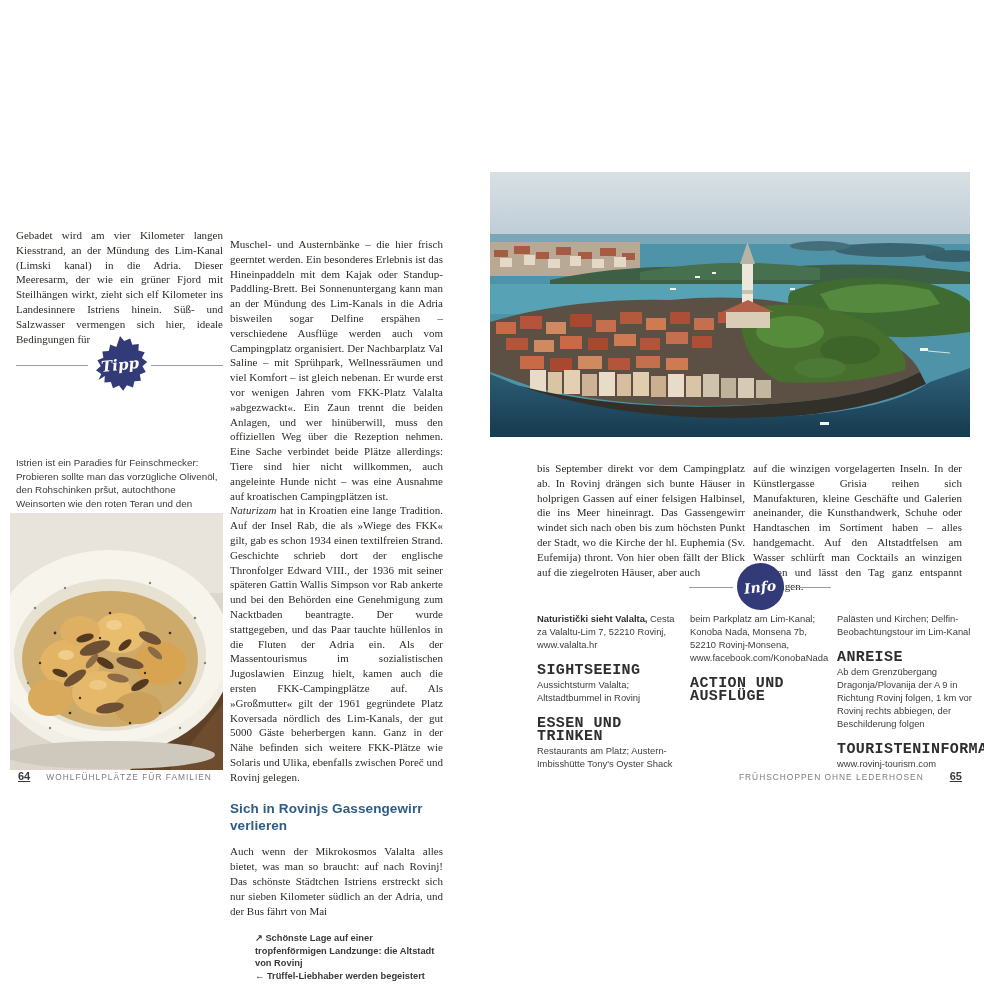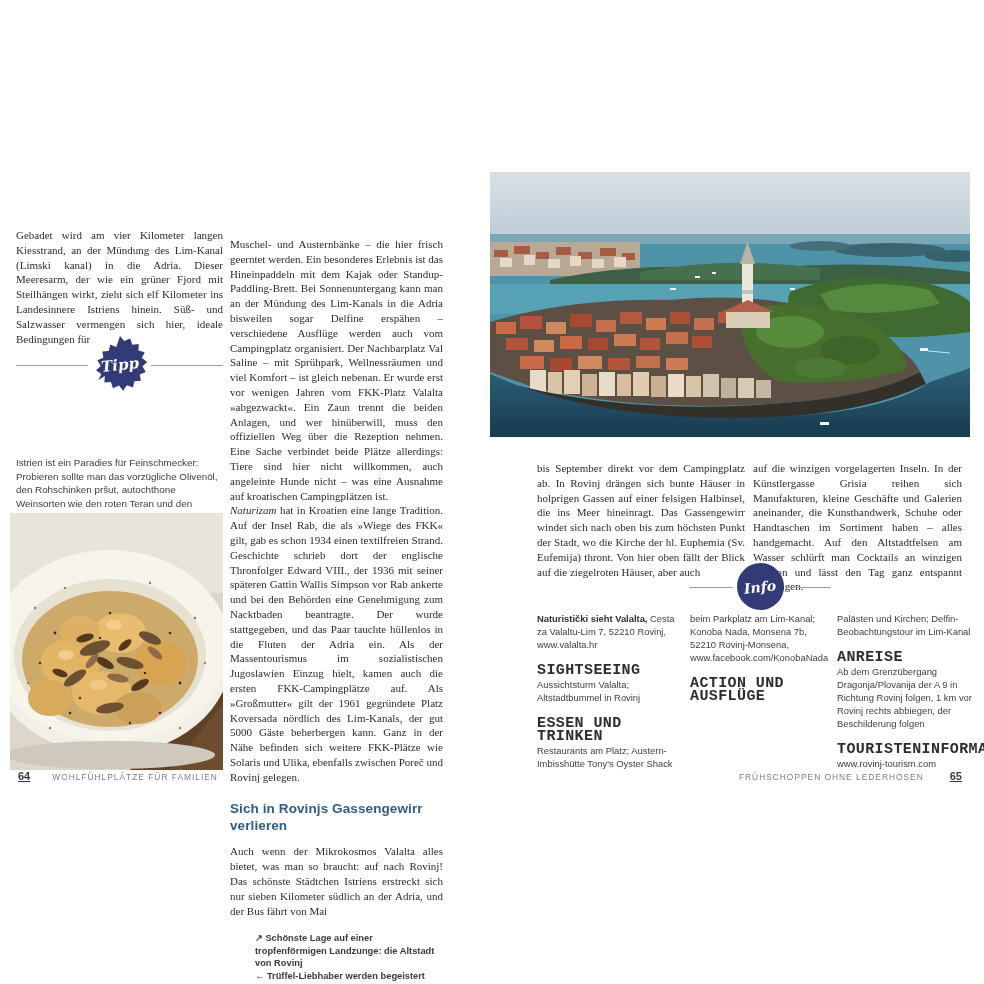--- a/index.html
+++ b/index.html
@@ -172,21 +172,21 @@
   <h2 class="headline" style="margin-top:16px;">Sich in Rovinjs Gassengewirr verlieren</h2>
   <div class="bodytext" style="margin-top:10px;">Auch wenn der Mikrokosmos Valalta alles bietet, was man so braucht: auf nach Rovinj! Das schönste Städtchen Istriens erstreckt sich nur sieben Kilometer südlich an der Adria, und der Bus fährt von Mai</div>
   <div class="caption" style="margin-top:14px;margin-left:25px;width:185px;">
     <p><span>↗</span><span> Schönste Lage auf einer tropfenförmigen Landzunge: die Altstadt von Rovinj</span></p>
     <p><span>←</span><span> Trüffel-Liebhaber werden begeistert sein!</span></p>
   </div>
 </div>
 
 <div class="abs" style="left:18px;top:766px;">
   <span class="folio">64</span>
-  <span class="runhead" style="margin-left:18px;">Wohlfühlplätze für Familien</span>
+  <span class="runhead" style="margin-left:12px;">Wohlfühlplätze für Familien</span>
 </div>
 
 <div class="photo-frame abs" style="left:490px;top:172px;width:480px;height:265px;">
   <svg width="480" height="265" viewBox="0 0 480 265">
     <defs>
       <linearGradient id="sky" x1="0" y1="0" x2="0" y2="1">
         <stop offset="0" stop-color="#d9e0e4"></stop>
           <stop offset="1" stop-color="#bccbd6"></stop>
       </linearGradient>
       <linearGradient id="fgsea" x1="0" y1="0" x2="0" y2="1">

